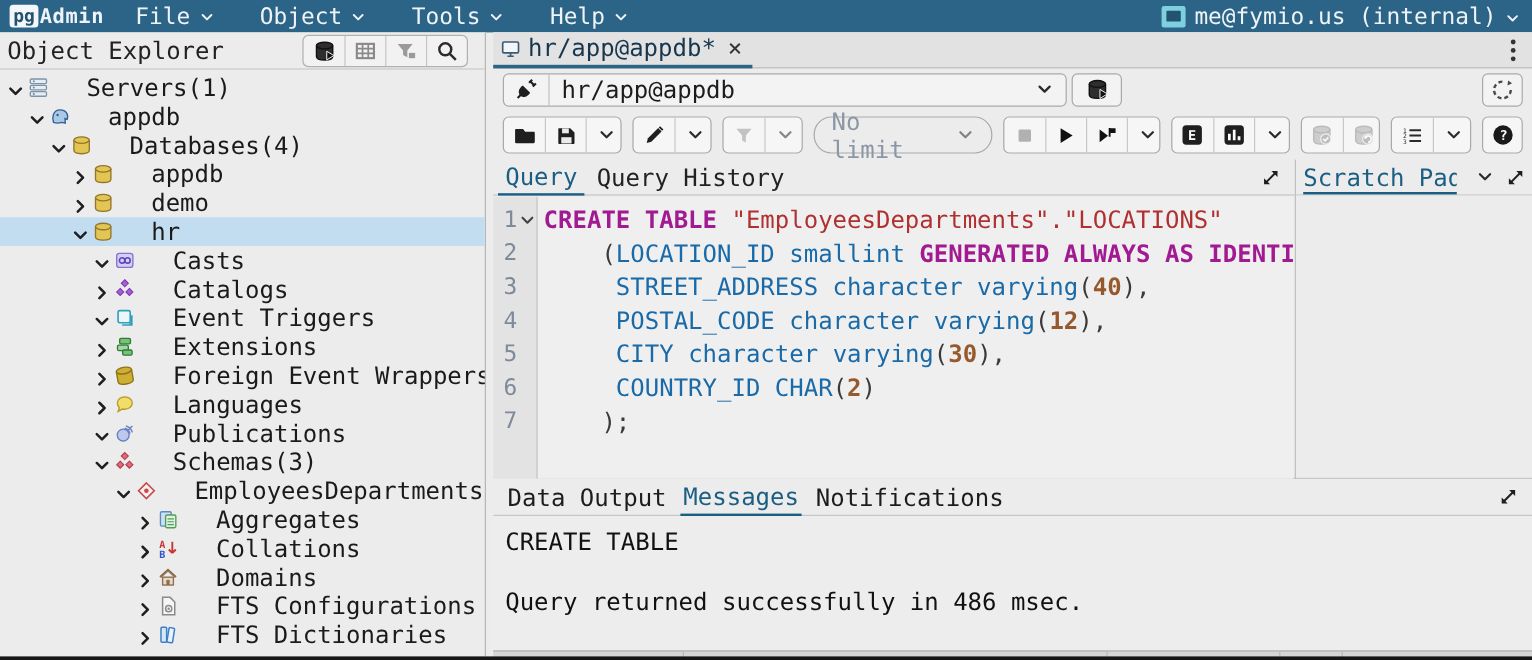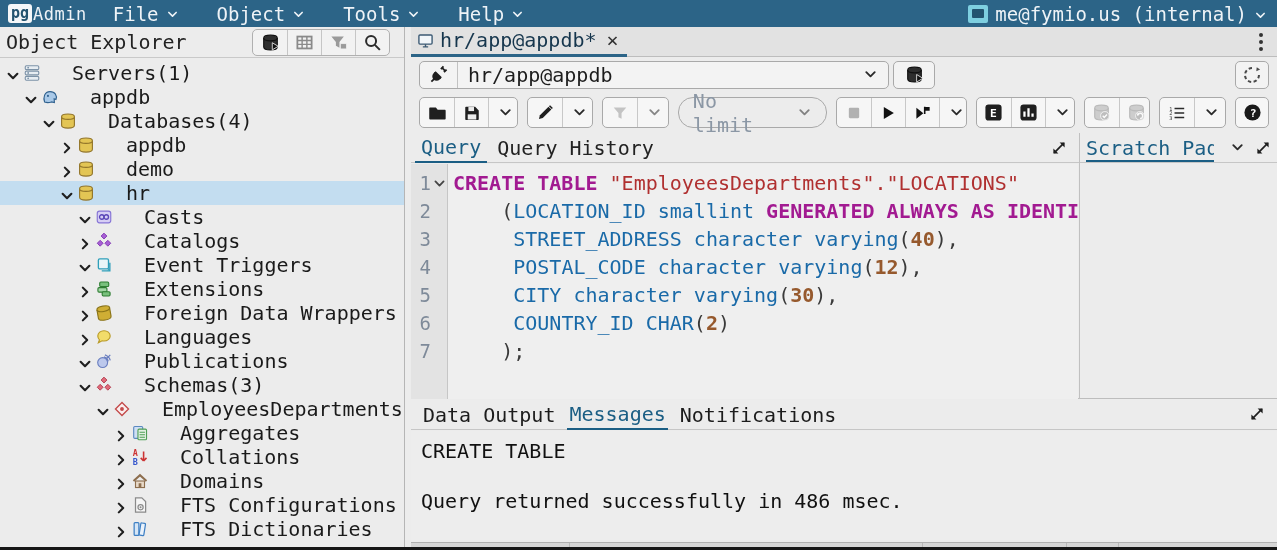--- a/index.html
+++ b/index.html
@@ -4,21 +4,21 @@
 <style>
   * { margin:0; padding:0; box-sizing:border-box; }
   html,body { width:1277px; height:550px; overflow:hidden; }
   body { font-family:"DejaVu Sans Mono", monospace; background:#ececec; position:relative; }
   .app { position:absolute; left:0; top:0; width:1277px; height:550px; background:#ececec; }
 
   
   .topbar { position:absolute; left:0; top:0; width:1277px; height:27px; background:#2c6487; display:flex; align-items:center; color:#eef3f7; }
   .logo { display:flex; align-items:center; margin-left:8px; margin-right:26px; }
   .logo .pgbox { background:#f4f7f9; color:#23536f; font-weight:bold; font-size:15px; padding:0 3px; border-radius:3px; margin-right:1px; line-height:19px; }
-  .logo .admin { font-weight:normal; font-size:17px; letter-spacing:.5px; }
+  .logo .admin { font-weight:bold; font-size:17px; letter-spacing:.5px; }
   .menu-item { display:flex; align-items:center; gap:7px; font-size:19px; margin-right:38px; cursor:default; }
   .menu-item svg { margin-top:2px; }
   .topbar-right { margin-left:auto; display:flex; align-items:center; gap:7px; margin-right:10px; font-size:19px; }
   .useric { width:20px; height:18px; background:#7ecfe0; border-radius:2px; display:inline-flex; align-items:center; justify-content:center; }
   .useric .scr { width:12px; height:9px; background:#23536f; border-radius:1px; }
 
   
   .leftpanel { position:absolute; left:0; top:27px; width:405px; height:520px; background:#ececec; border-right:1px solid #b5b5b5; overflow:hidden; }
   .lp-header { height:31px; border-bottom:1px solid #c9c9c9; display:flex; align-items:center; padding:0 6px; }
   .lp-title { font-size:20px; color:#222; }
@@ -261,21 +261,21 @@
                 <rect x="6.4" y="10.4" width="7" height="3.8" rx="1"></rect>
               </g>
             </svg></span><span class="tr-label">Extensions</span></div>
         <div class="tree-row" style="padding-left: 76px;"><span class="tr-chev"><svg width="14" height="14" viewBox="0 0 16 16" xmlns="http://www.w3.org/2000/svg">
               <path d="M5.5 3l5 5-5 5" stroke="#1f1f1f" stroke-width="2.4" fill="none" stroke-linecap="round" stroke-linejoin="round"></path>
             </svg></span><span class="tr-icon"><svg width="18" height="18" viewBox="0 0 16 16" xmlns="http://www.w3.org/2000/svg">
               <g transform="rotate(-10 8 8)">
                 <path d="M2.3 4.2v7.6c0 1.5 2.6 2.5 5.7 2.5s5.7-1 5.7-2.5V4.2" fill="#cfae34" stroke="#8a7317" stroke-width="1"></path>
                 <ellipse cx="8" cy="4.2" rx="5.7" ry="2.4" fill="#cfae34" stroke="#8a7317" stroke-width="1"></ellipse>
               </g>
-            </svg></span><span class="tr-label">Foreign Data Wrappers</span></div>
+            </svg></span><span class="tr-label">Foreign Event Wrappers</span></div>
         <div class="tree-row" style="padding-left: 76px;"><span class="tr-chev"><svg width="14" height="14" viewBox="0 0 16 16" xmlns="http://www.w3.org/2000/svg">
               <path d="M5.5 3l5 5-5 5" stroke="#1f1f1f" stroke-width="2.4" fill="none" stroke-linecap="round" stroke-linejoin="round"></path>
             </svg></span><span class="tr-icon"><svg width="18" height="18" viewBox="0 0 16 16" xmlns="http://www.w3.org/2000/svg">
               <path d="M2.5 7c0-2.8 2.6-4.6 5.5-4.6s5.5 1.8 5.5 4.6-2.6 4.6-5.5 4.6c-.6 0-1.2-.1-1.7-.2L3 13.2l1-2.7C3.1 9.7 2.5 8.4 2.5 7z" fill="#f2dc6a" stroke="#b89a28" stroke-width="1"></path>
             </svg></span><span class="tr-label">Languages</span></div>
         <div class="tree-row" style="padding-left: 76px;"><span class="tr-chev"><svg width="14" height="14" viewBox="0 0 16 16" xmlns="http://www.w3.org/2000/svg">
               <path d="M3 5.5l5 5 5-5" stroke="#1f1f1f" stroke-width="2.4" fill="none" stroke-linecap="round" stroke-linejoin="round"></path>
             </svg></span><span class="tr-icon"><svg width="18" height="18" viewBox="0 0 16 16" xmlns="http://www.w3.org/2000/svg">
               <circle cx="6.8" cy="9.4" r="4.4" fill="#bcc8ec" stroke="#6a7fc0" stroke-width="1"></circle>
               <path d="M10.4 5.8l3.2-3.2M11.8 8.3A5.4 5.4 0 007.9 4.4M13.6 7.4A7.4 7.4 0 008.8 2.6" fill="none" stroke="#6a7fc0" stroke-width="1.1"></path>

